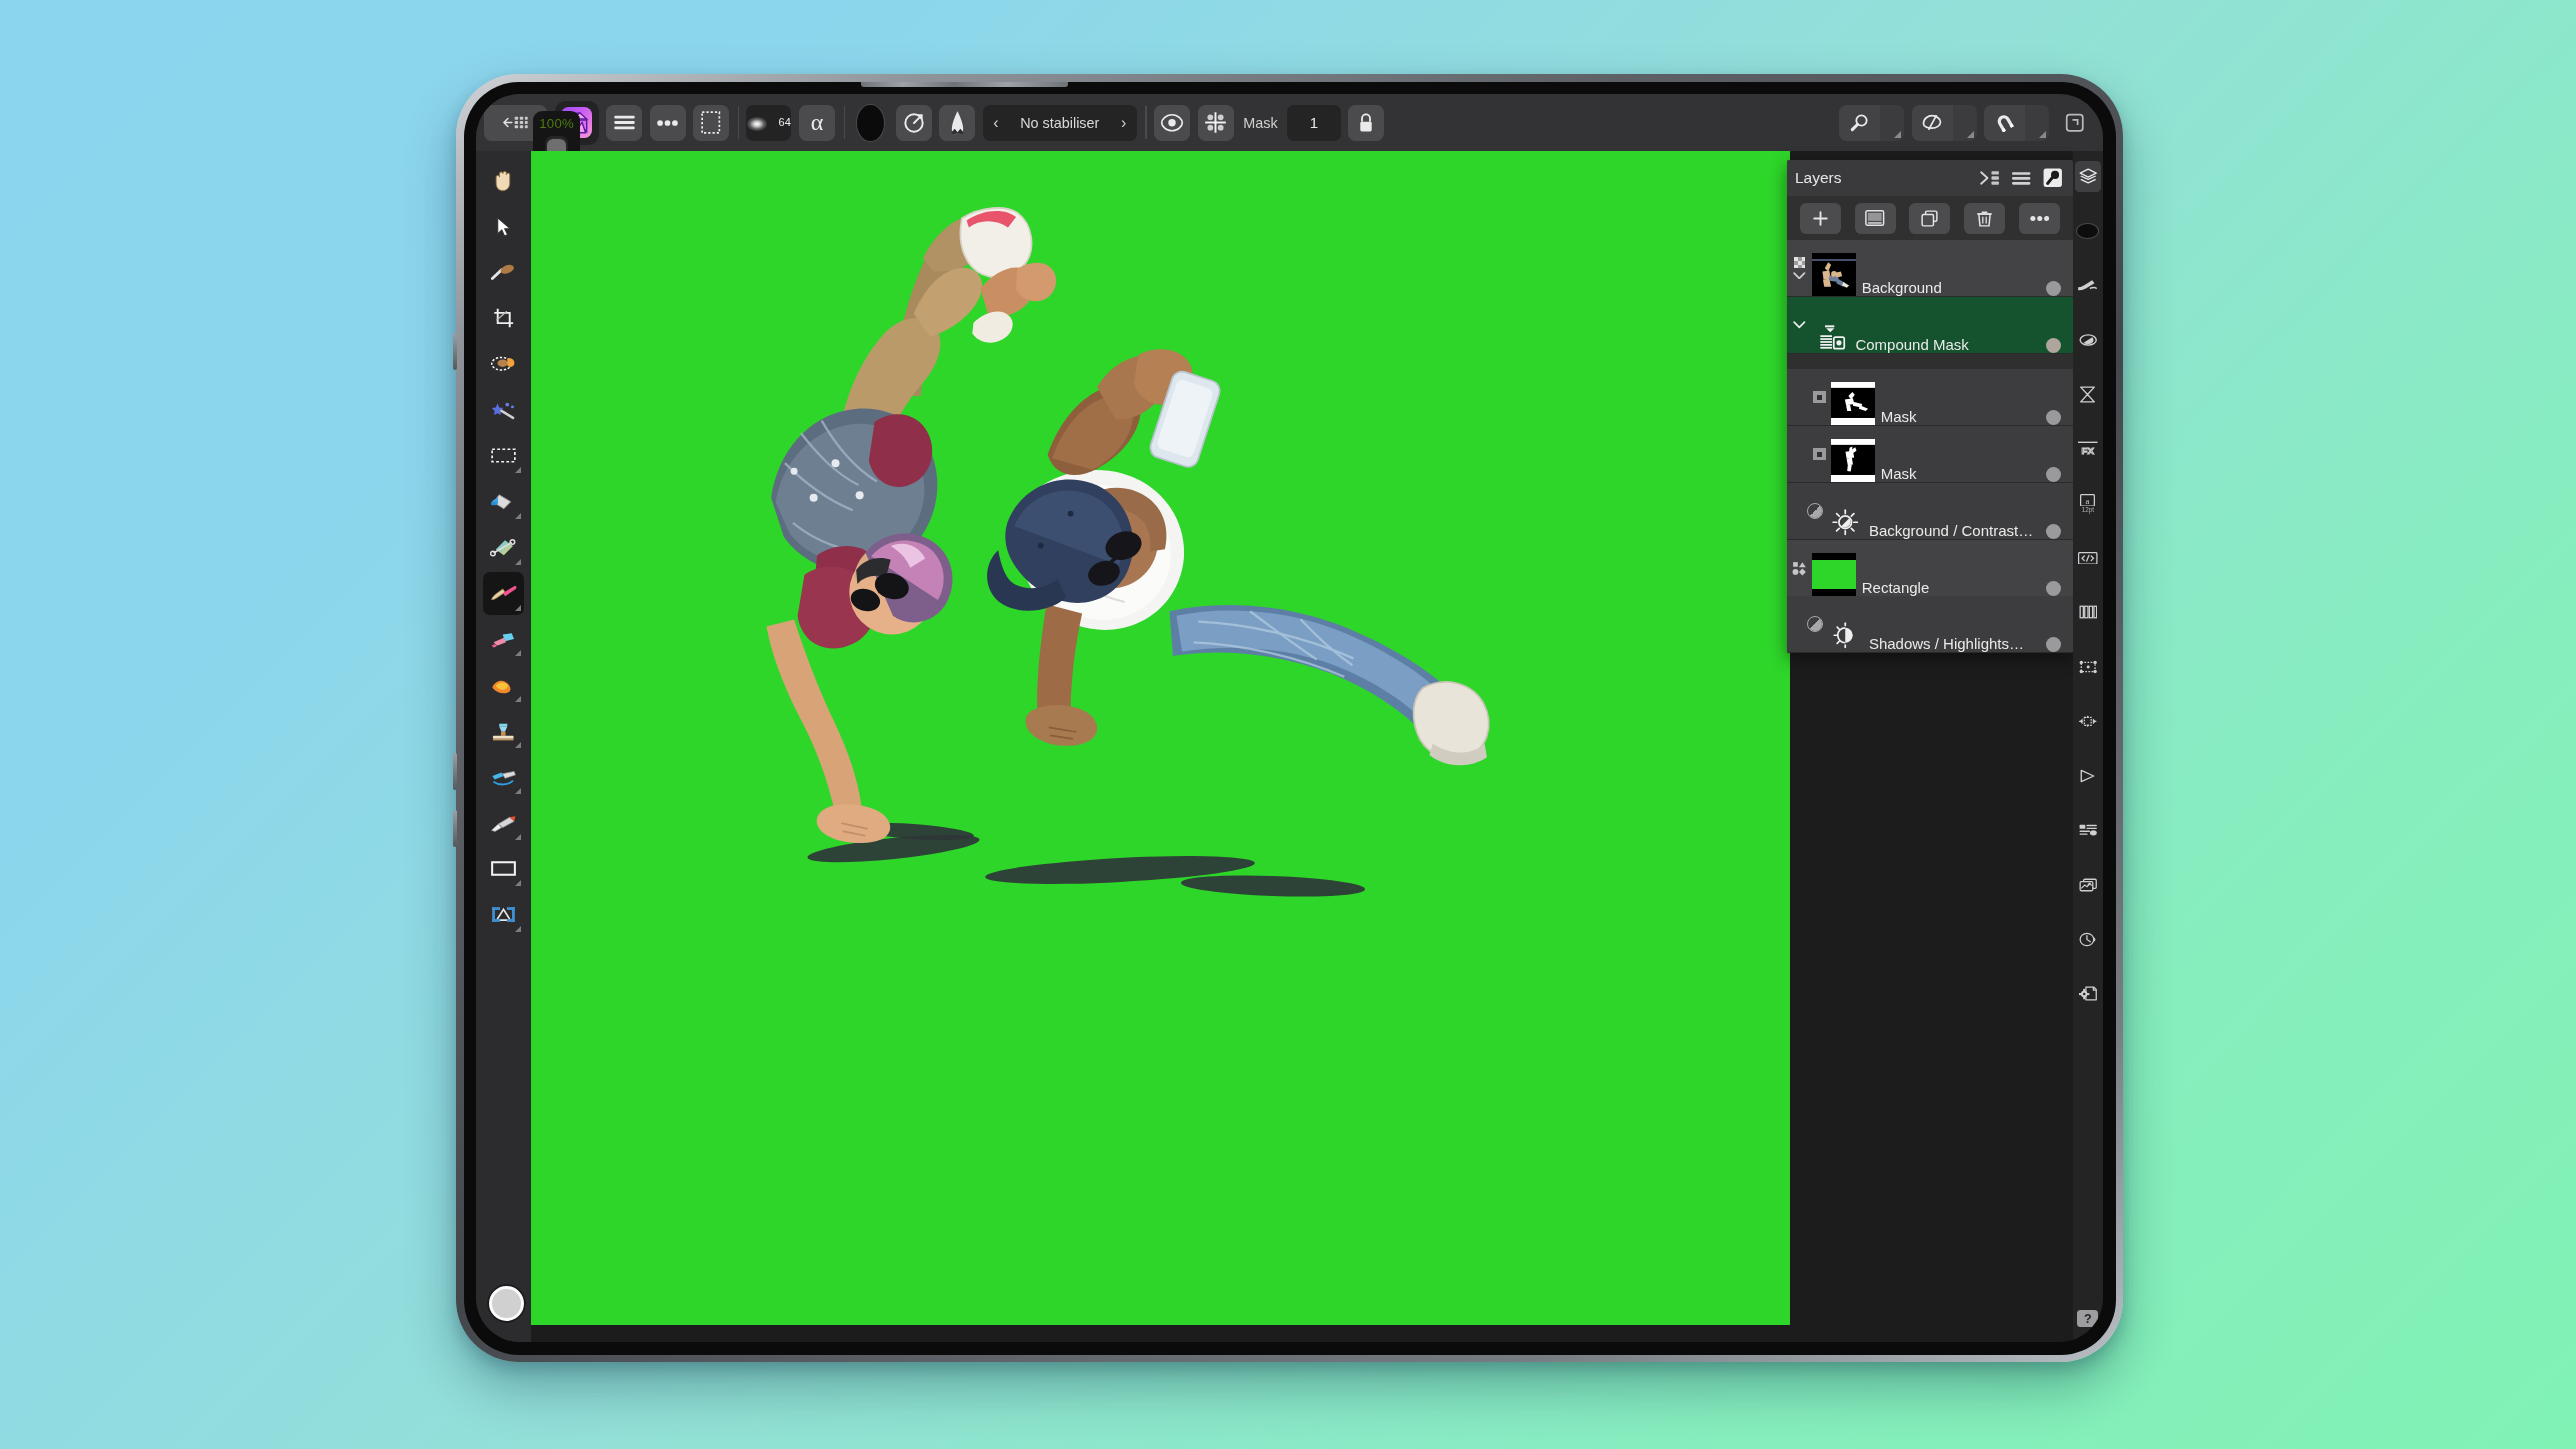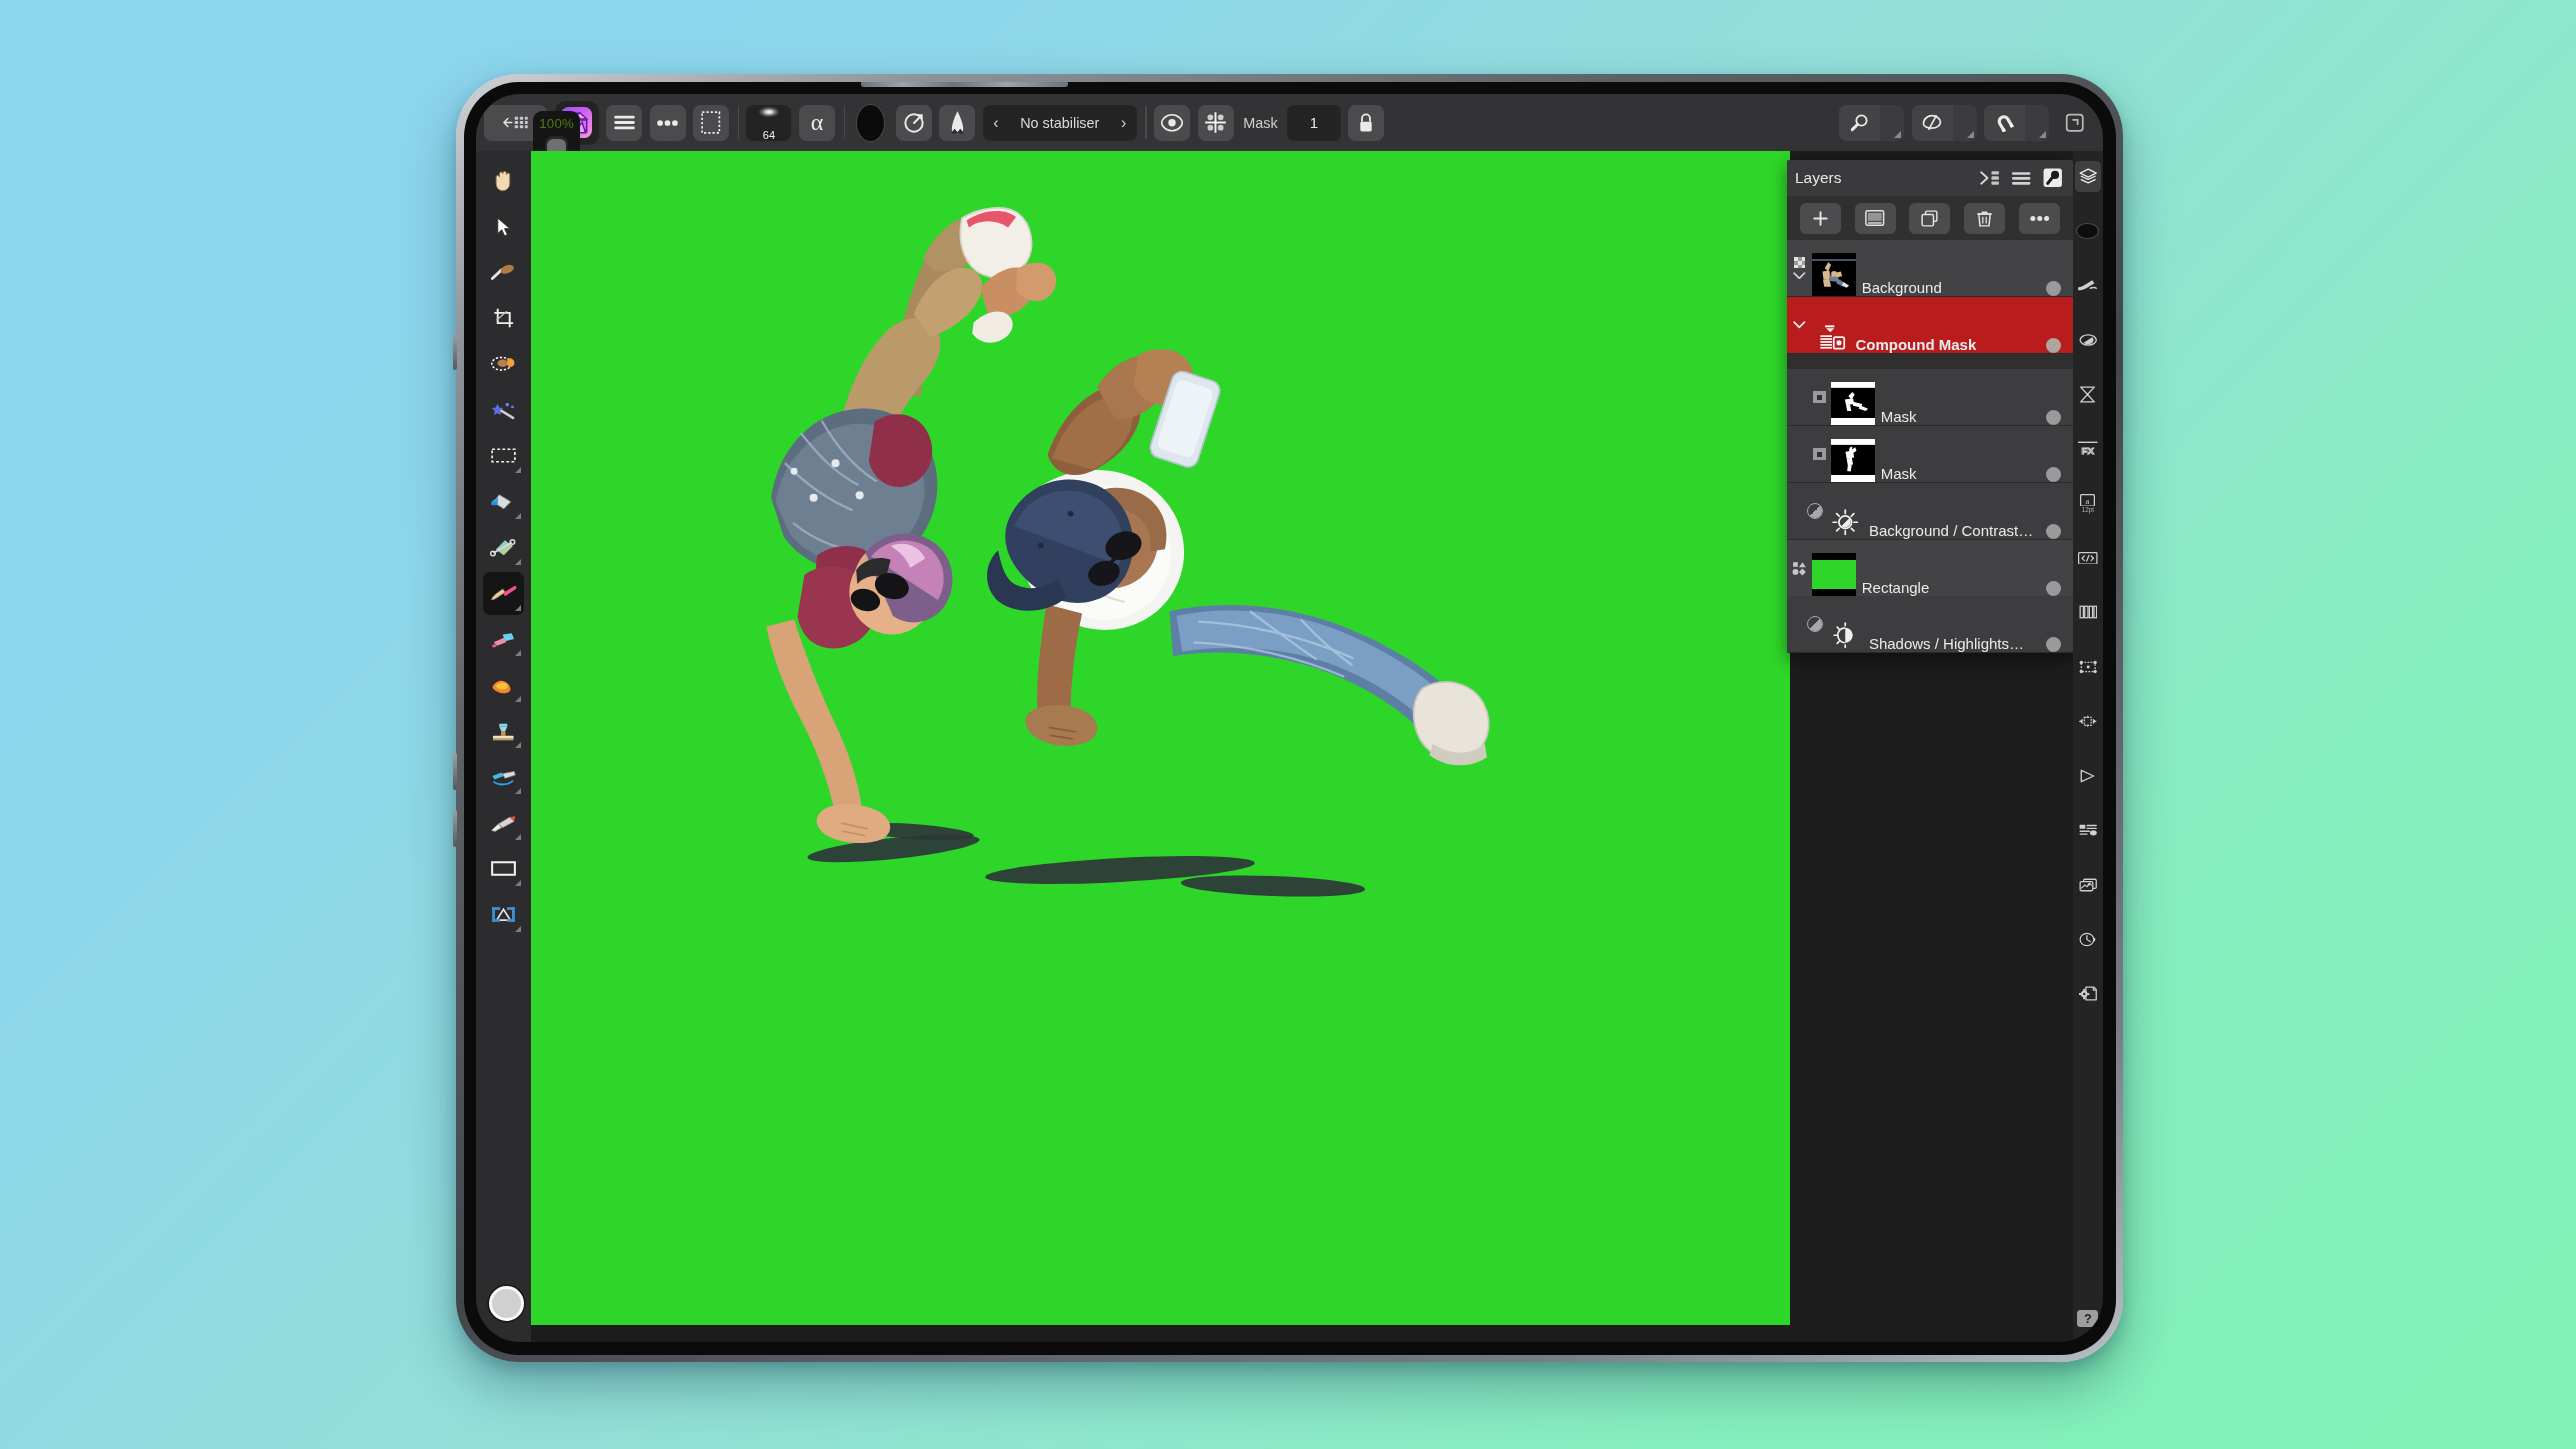--- a/index.html
+++ b/index.html
@@ -91,21 +91,21 @@
   #layers{position:absolute;right:30px;top:66px;width:286px;background:#3a3a3c;
      border-radius:2.3px;overflow:hidden;box-shadow:0 5.8px 17px rgba(0,0,0,.45);margin-left:19px;}
   #layers .hd{height:36px;display:flex;align-items:center;padding:0 8px;background:#3a3a3c;}
   #layers .hd .t{color:#e7e7e8;font-size:15.5px;flex:1;}
   .hicon{width:24px;height:24px;display:flex;align-items:center;justify-content:center;margin-left:7.5px;}
   #layers .actions{height:44px;background:#303031;display:flex;align-items:center;
      justify-content:space-around;padding:0 5.8px;}
   .act{width:41px;height:31px;border-radius:6.3px;background:#4c4c4e;display:flex;
      align-items:center;justify-content:center;color:#e3e3e4;}
   .row{display:flex;align-items:flex-end;height:56px;border-bottom:0.6px solid #2a2a2b;background:#434345;position:relative;}
-  .row.sel{background:#b91c1c;font-weight:bold;}
+  .row.sel{background:#14532d;}
   .row .gut{width:25px;height:100%;display:flex;align-items:center;justify-content:center;
      flex-direction:column;gap:4px;color:#c8c8c9;flex:0 0 auto;}
   .row .thumb{width:44px;height:43px;flex:0 0 auto;margin-right:5.8px;background:#000;overflow:hidden;
      display:flex;align-items:center;justify-content:center;}
   .row .nm{flex:1;color:#eaeaea;font-size:15px;white-space:nowrap;overflow:hidden;}
   .row .vis{width:15px;height:15px;border-radius:50%;background:#9a9a9c;margin-right:11.5px;flex:0 0 auto;}
   .row.child{background:#3d3d3f;padding-left:21px;}
   .row.child2{background:#3d3d3f;padding-left:14px;}
   .chk{background-image:
       linear-gradient(45deg,#9b9b9b 25%,transparent 25%,transparent 75%,#9b9b9b 75%),
@@ -191,21 +191,21 @@
         </div>
 
         <div class="tb">
           <svg width="19.5" height="23" viewBox="0 0 34 40">
                 <rect x="2" y="2" width="30" height="36" fill="none" stroke="#eaeaeb" stroke-width="3" stroke-dasharray="4 3.4"></rect>
               </svg>
         </div>
 
         <div class="tb-sep"></div>
 
-        <div class="tb dark" style="flex-direction:column;width:45px;gap:12px;">
+        <div class="tb dark" style="flex-direction:row;width:45px;gap:12px;">
           <div style="width:19.5px;height:14px;border-radius:50%;
             background:radial-gradient(ellipse at center,#ffffff 0%,#d0d0d0 22%,#59595b 52%,#2a2a2b 78%,#232324 100%);margin-top:2.3px;"></div>
           <div style="color:#f0f0f0;font-size:11px;margin-top:-0.6px;">64</div>
         </div>
 
         <div class="tb">
           <span style="font-size:24px;font-family:'Liberation Serif',serif;color:#eaeaeb;line-height:.8;">α</span>
         </div>
 
         <div class="tb-sep"></div>

